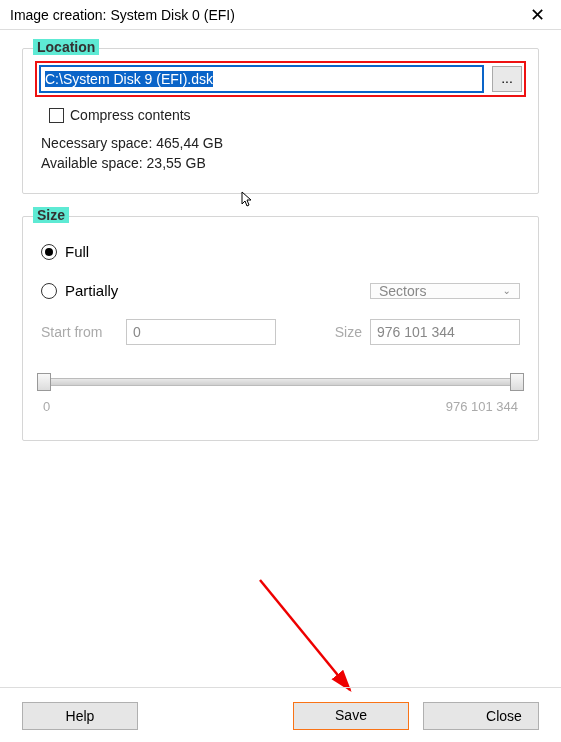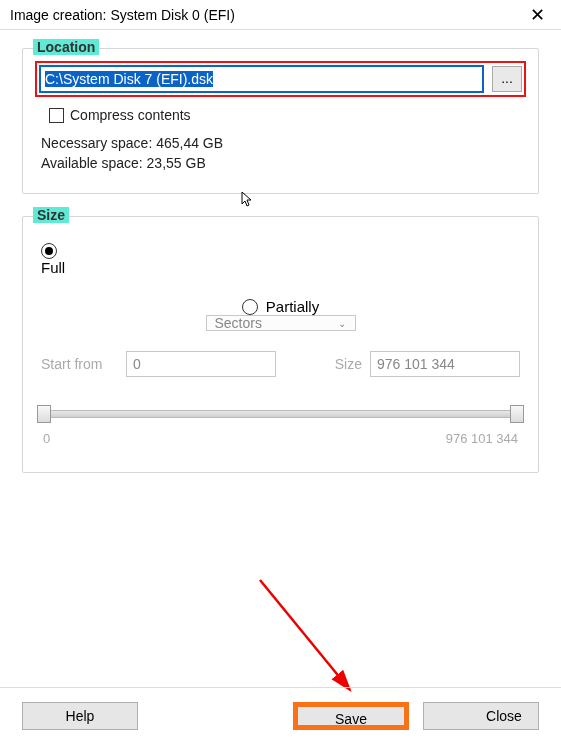--- a/index.html
+++ b/index.html
@@ -105,23 +105,24 @@
     .cursor {
       position: absolute;
       left: 218px;
       top: 142px;
       font-size: 14px;
       color: #000;
       pointer-events: none;
     }
     .size-group .radio-row {
       display: flex;
+      align-items: center;
+      gap: 8px;
       font-size: 15px;
       margin: 8px 0 22px 0;
-      flex-direction: column;
     }
     .radio-outer {
       width: 16px;
       height: 16px;
       border: 1px solid #333;
       border-radius: 50%;
       display: flex;
       align-items: center;
       justify-content: center;
       background: #fff;
@@ -230,21 +231,21 @@
       height: 28px;
       width: 116px;
       border: 1px solid #b0b0b0;
       background: #e6e6e6;
       font-size: 14px;
       text-align: center;
       line-height: 26px;
       cursor: default;
     }
     .btn.primary {
-      border: 5px solid #f97316;
+      border: 1px solid #f97316;
       line-height: 24px;
     }
     .button-bar .gap { flex: 1; }
     .button-bar .btn + .btn { margin-left: 14px; padding-left: 46px; }
     .arrow-svg {
       position: absolute;
       left: 250px;
       top: 570px;
       pointer-events: none;
     }
@@ -257,21 +258,21 @@
   <span class="close">✕</span>
 </div>
 
 <div class="content">
 
   <div class="group">
     <span class="group-label">Location</span>
 
     <div class="location-highlight">
       <div class="path-input">
-        <span class="selected">C:\System Disk 7 (EFI).dsk</span>
+        <span class="selected">C:\System Disk 9 (EFI).dsk</span>
       </div>
       <div class="browse-btn">...</div>
     </div>
 
     <div class="checkbox-row">
       <span class="checkbox"></span>
       <span>Compress contents</span>
     </div>
 
     <div class="cursor">

